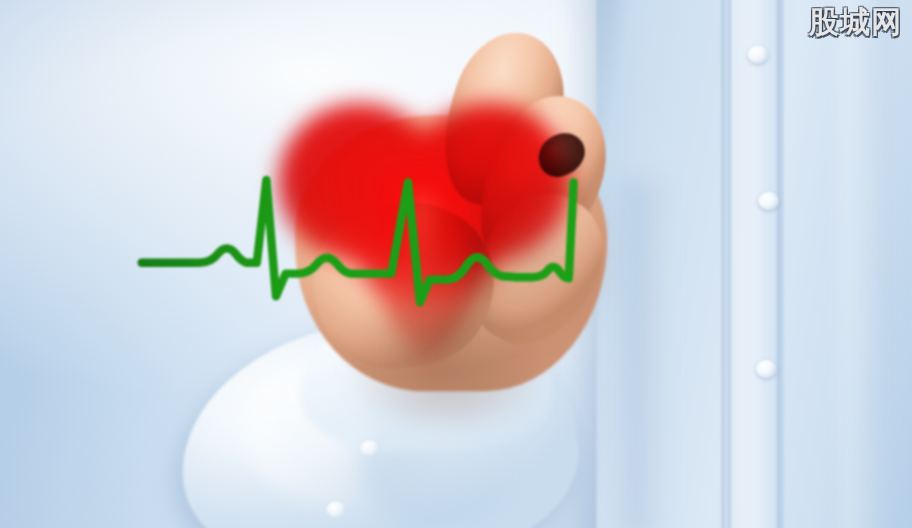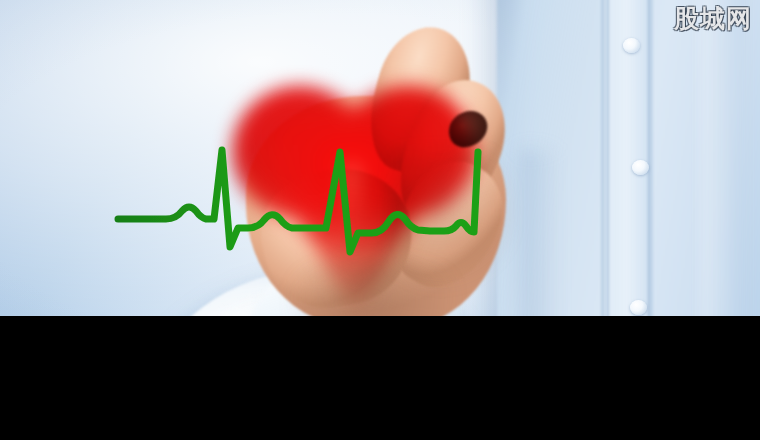--- a/index.html
+++ b/index.html
@@ -1,18 +1,18 @@
 <!DOCTYPE html>
 <html><head>
 <meta charset="utf-8">
 <style>
   html,body{margin:0;padding:0;background:#000;}
   #stage{
     position:relative;
-    width:760px;height:316px;
+    width:760px;height:440px;
     overflow:hidden;
     font-family:"DejaVu Sans","Liberation Sans",sans-serif;
     background:#1d4ed8;
   }
   .layer{position:absolute;top:0;left:0;width:760px;height:440px;}
 
   
   #bg-base{
     background:
       radial-gradient(130% 100% at 34% 14%, rgba(255,255,255,.92) 0%, rgba(255,255,255,.45) 34%, rgba(255,255,255,0) 62%),

